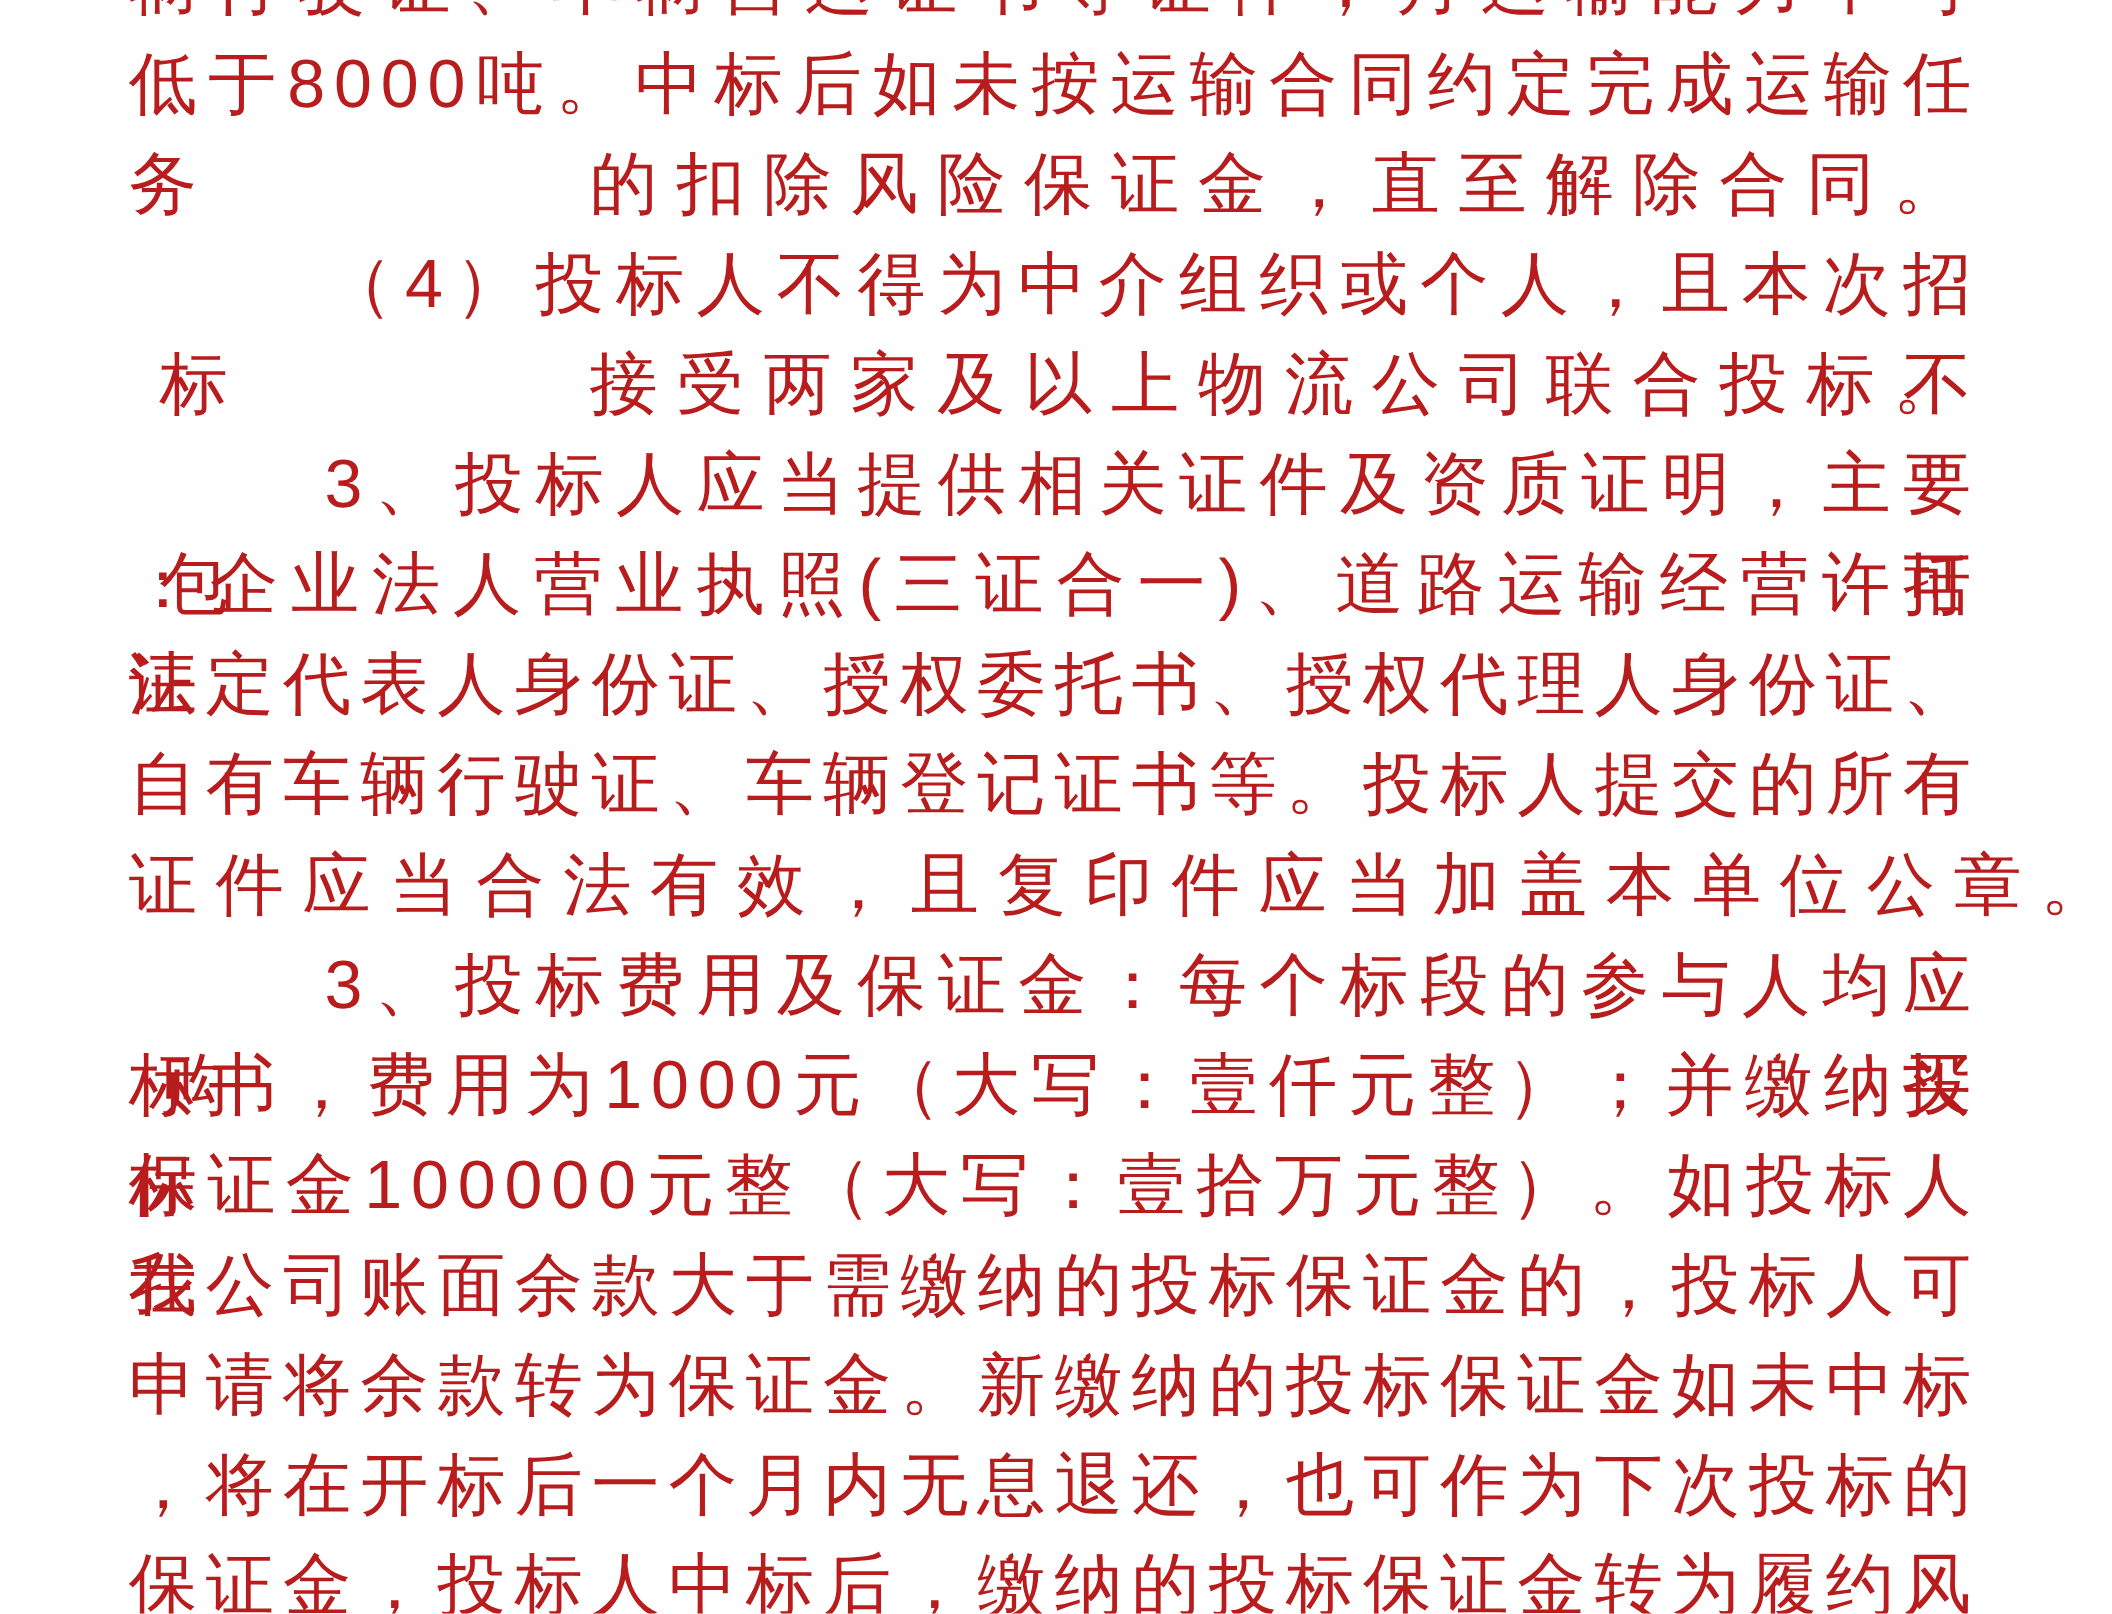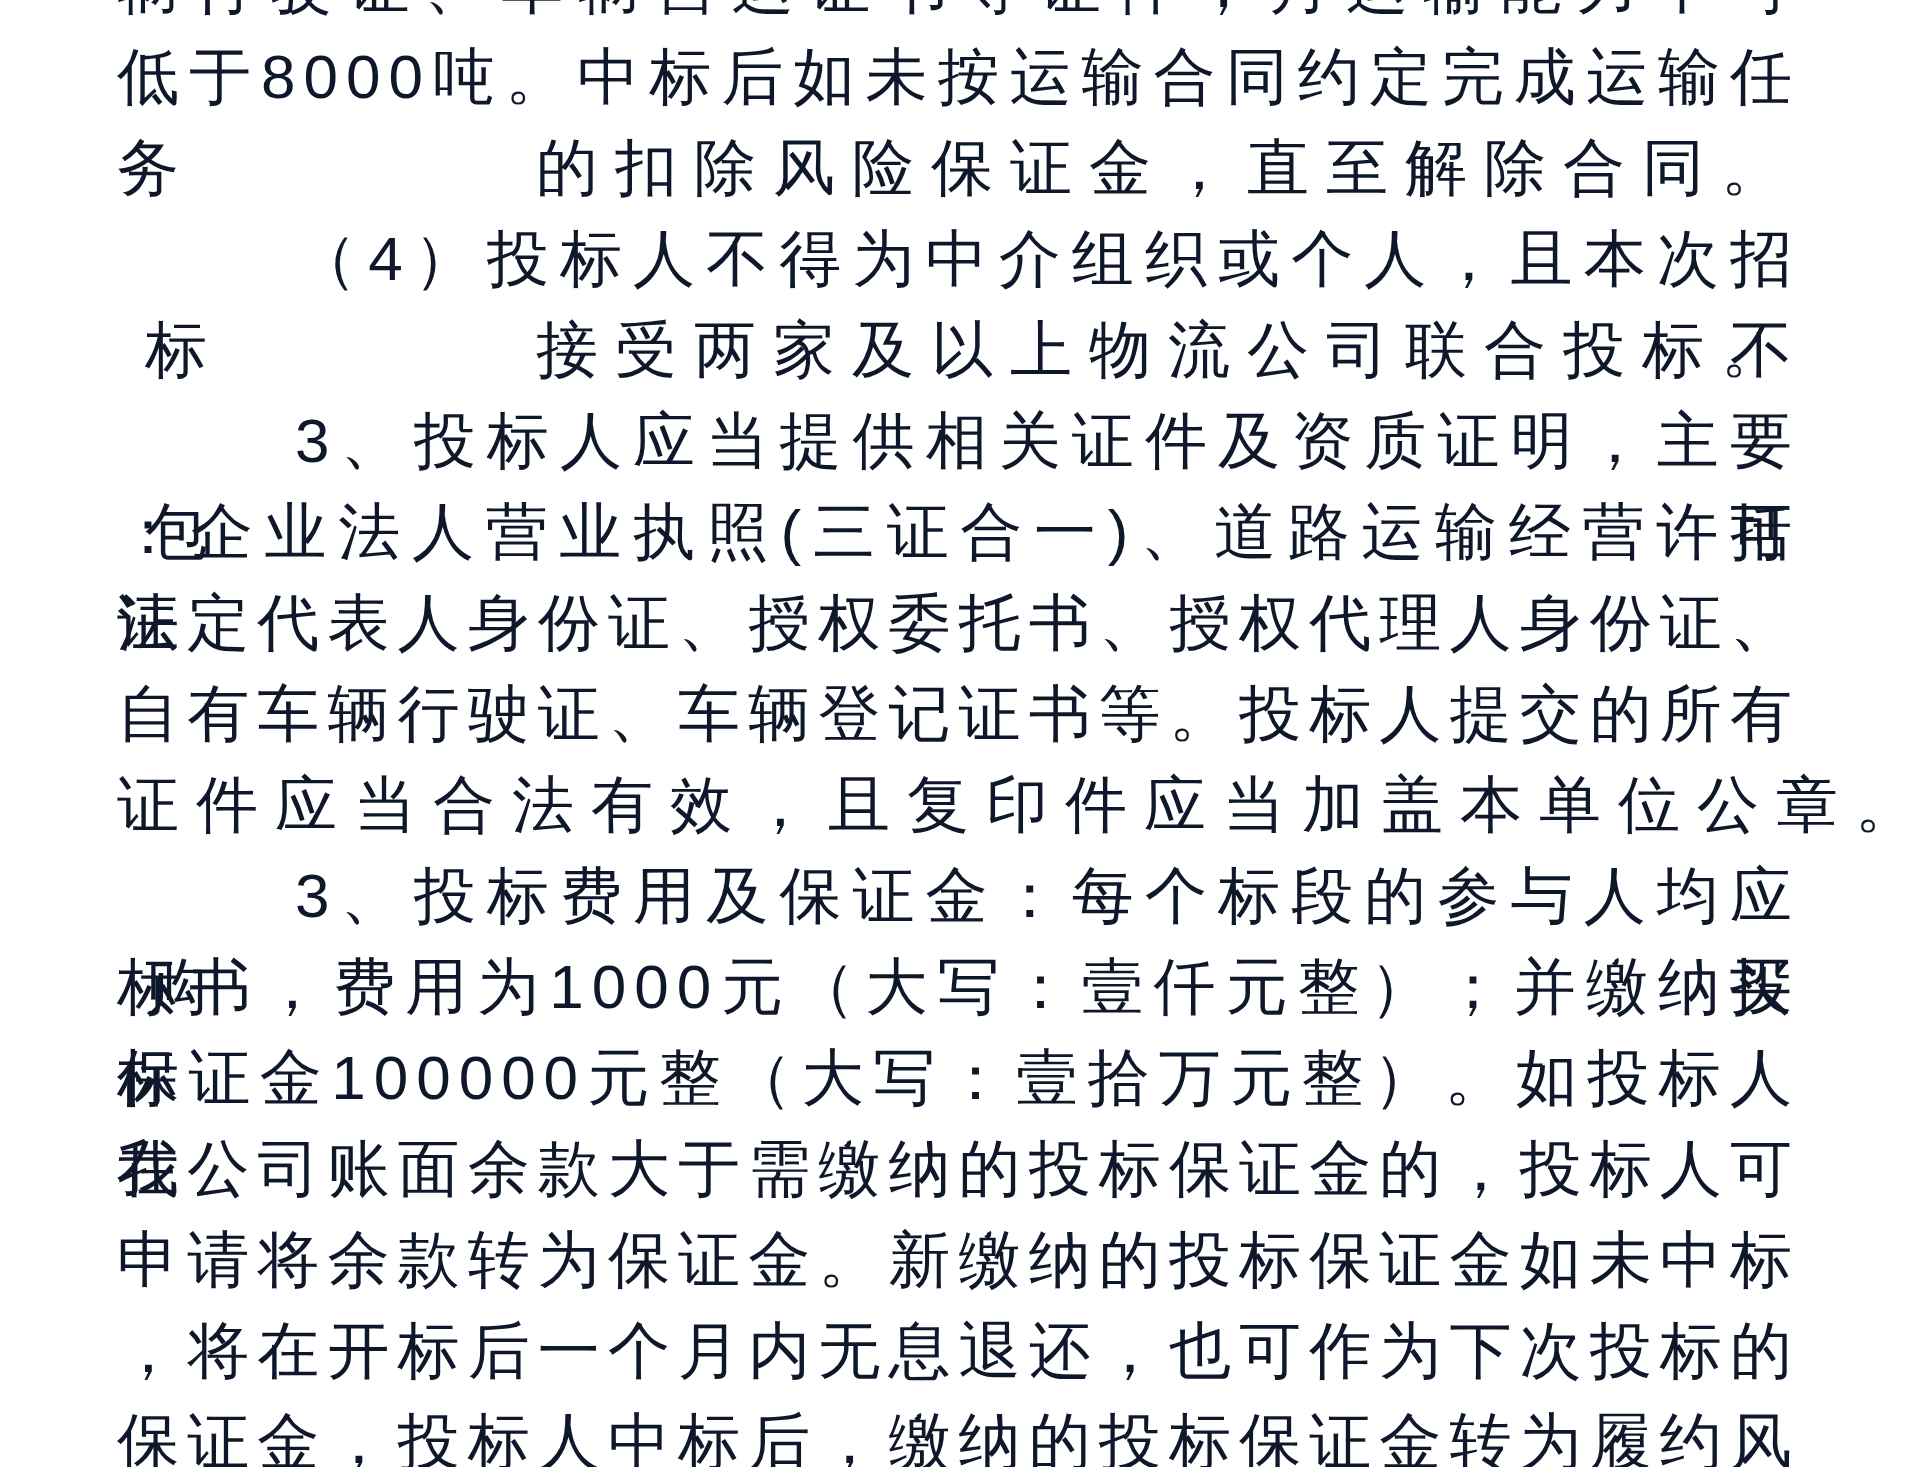--- a/index.html
+++ b/index.html
@@ -17,21 +17,21 @@
   .textblock {
     position: absolute;
     left: 117px;
     top: -60px;
     width: 1683px;
   }
   .line {
     height: 91px;
     line-height: 91px;
     font-size: 62px;
-    color: #0f172a;
+    color: #b91c1c;
     font-family: "Liberation Sans", "DejaVu Sans", sans-serif;
     font-weight: 500;
     letter-spacing: 8px;
     white-space: nowrap;
   }
   
   .line.fill {
     white-space: normal;
     text-align: justify;
     text-align-last: justify;

